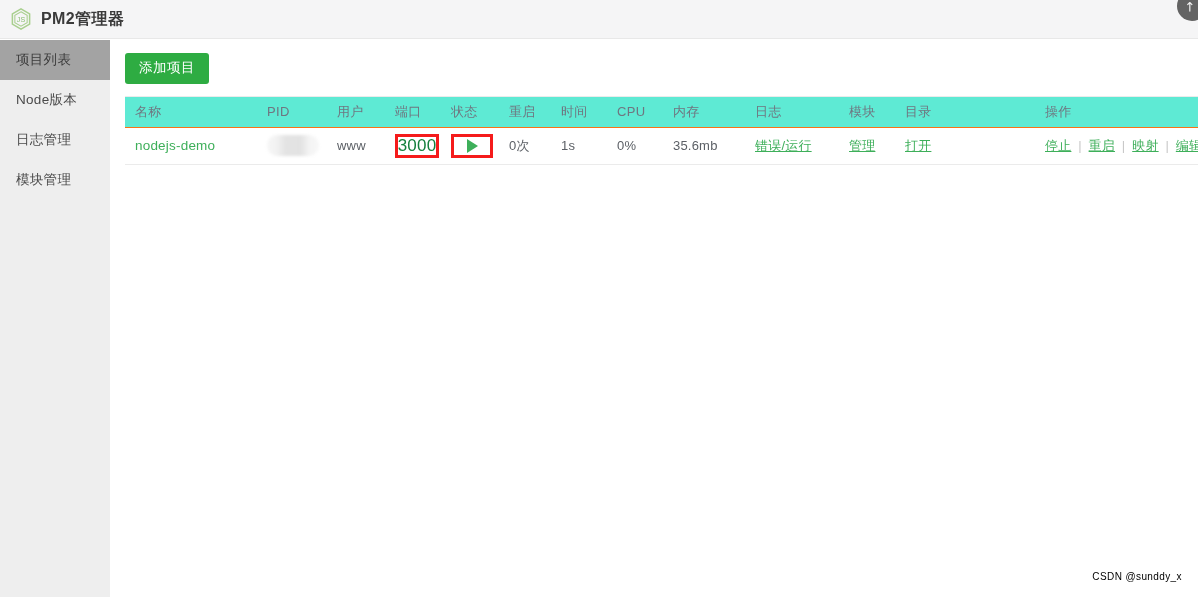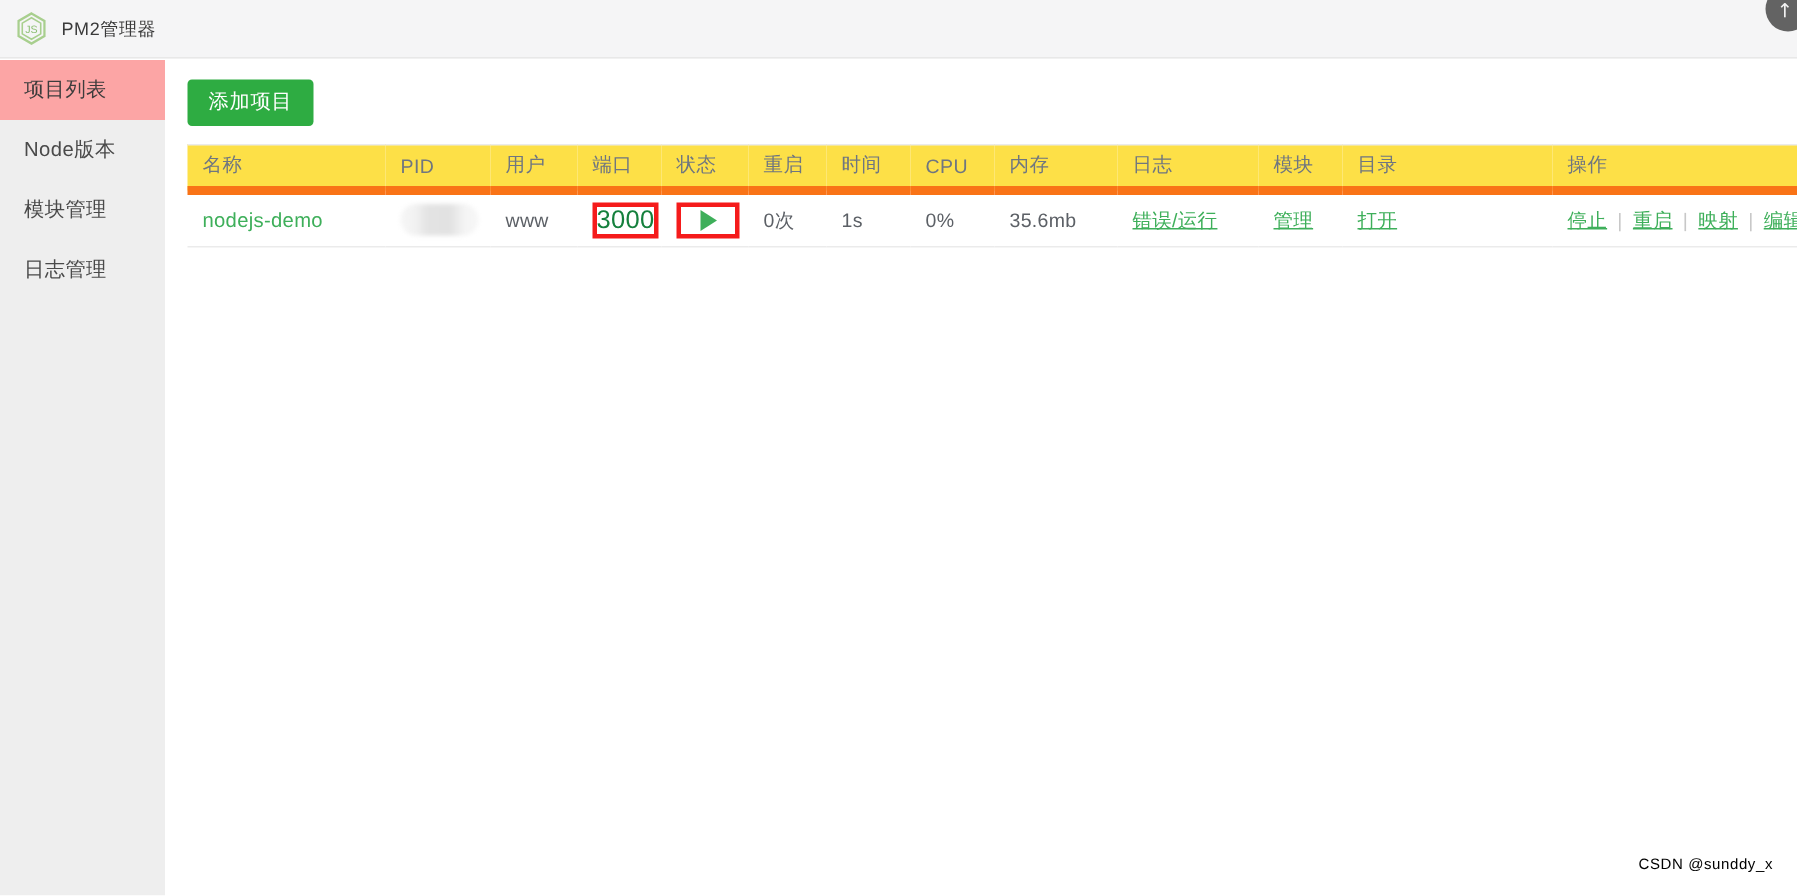--- a/index.html
+++ b/index.html
@@ -15,22 +15,22 @@
   .app-header {
     position: absolute; left: 0; top: 0;
     width: 1198px; height: 39px;
     background: #f5f5f6;
     border-bottom: 1px solid #e8e8e8;
     display: flex; align-items: center;
     padding-left: 9px;
   }
   .node-logo { width: 24px; height: 24px; display: block; }
   .app-title {
-    font-size: 12px; color: #3a3a3a;
-    margin-left: 8px; letter-spacing: .4px;
+    font-size: 16px; color: #3a3a3a;
+    margin-left: 8px; letter-spacing: .4px; font-weight: bold;
   }
 
   
   .corner-badge {
     position: absolute; right: -9px; top: -9px;
     width: 30px; height: 30px; border-radius: 50%;
     background: #636363;
     overflow: hidden;
   }
   .corner-badge .arrow {
@@ -45,21 +45,21 @@
     width: 110px; height: 557px;
     background: #eeeeee;
   }
   .side-item {
     height: 40px; display: flex; align-items: center;
     padding-left: 16px;
     font-size: 13.5px; color: #4a4a4a;
     letter-spacing: .3px;
     cursor: pointer;
   }
-  .side-item.active { background: #fca5a5; color: #3c3c3c; }
+  .side-item.active { background: #a3a3a3; color: #3c3c3c; }
 
   
   .content {
     position: absolute; left: 110px; top: 40px;
     width: 1088px; height: 455px;
     background: #ffffff;
   }
   .toolbar { padding: 13px 0 0 15px; }
   .btn-add {
     display: inline-block;
@@ -70,23 +70,23 @@
     padding: 8px 14px 9px 14px;
     border: none; border-radius: 3px;
     cursor: pointer;
     line-height: 1;
   }
 
   
   .table-wrap { margin: 12px 22px 0 15px; }
   table.pm2 { width: 100%; border-collapse: collapse; table-layout: fixed; }
   table.pm2 thead th {
-    background: #fde047;
+    background: #5eead4;
     border-top: 1px solid #ebebeb;
-    border-bottom: 6px solid #f97316;
+    border-bottom: 1px solid #f97316;
     font-weight: normal;
     font-size: 13px;
     color: #6f7680;
     text-align: left;
     height: 31px;
     padding: 0 0 0 10px;
     letter-spacing: .3px;
   }
   table.pm2 tbody td {
     border-bottom: 1px solid #ebebeb;
@@ -175,24 +175,24 @@
   </div>
 
   <div class="sidebar">
     <div class="side-item active">
       <span>项目列表</span>
     </div>
     <div class="side-item">
       <span>Node版本</span>
     </div>
     <div class="side-item">
+      <span>日志管理</span>
+    </div>
+    <div class="side-item">
       <span>模块管理</span>
-    </div>
-    <div class="side-item">
-      <span>日志管理</span>
     </div>
   </div>
 
   <div class="content">
 
     <div class="toolbar">
       <button class="btn-add">添加项目</button>
     </div>
 
     <div class="table-wrap">

